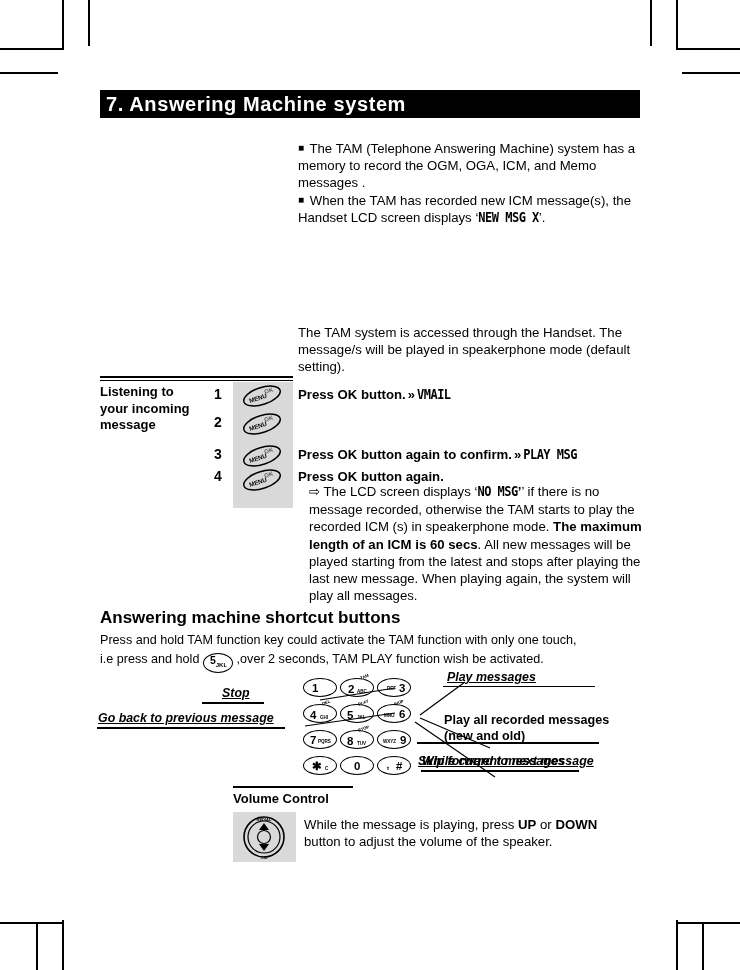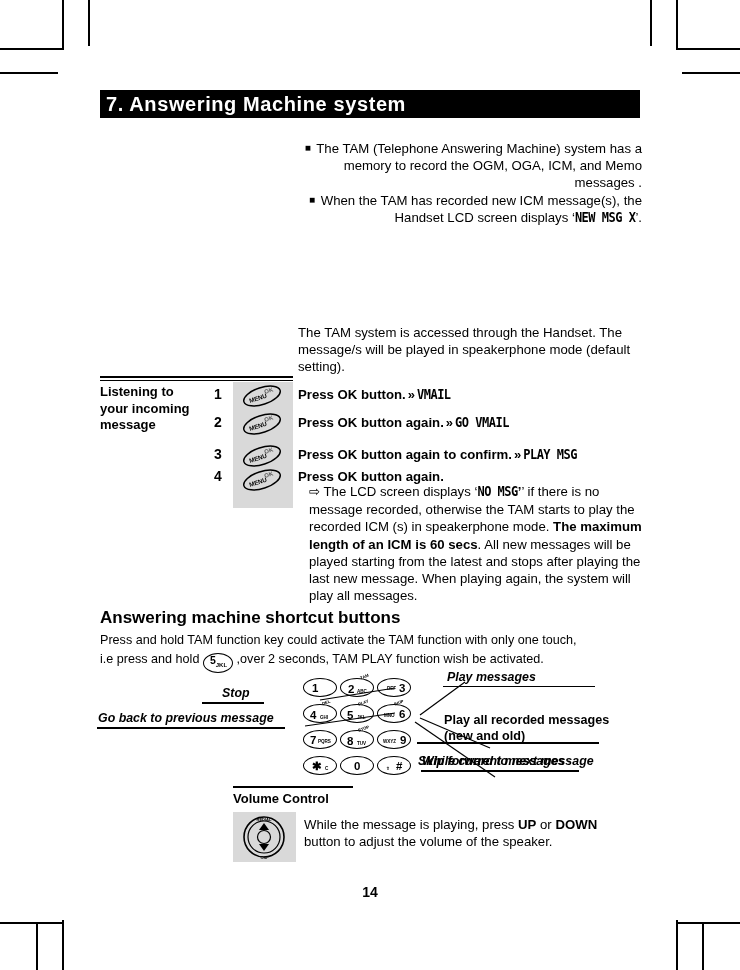--- a/index.html
+++ b/index.html
@@ -45,21 +45,21 @@
   }
 
   
   #intro {
     position: absolute;
     left: 298px; top: 139px;
     width: 344px;
     font-size: 13.2px;
     line-height: 17.2px;
   }
-  #intro p { margin: 0; text-align: right; }
+  #intro p { margin: 0; }
   .bsq { font-size: 10px; vertical-align: 1.5px; letter-spacing: 2px; }
   .lcd {
     font-family: "DejaVu Sans Mono", monospace;
     font-weight: bold;
     font-size: 12px;
     letter-spacing: -0.5px;
     transform: scaleY(1.12);
     display: inline-block;
   }
   b { font-weight: bold; }
@@ -194,20 +194,21 @@
     transform: rotate(-20deg);
   }
 
   
   .callout {
     position: absolute;
     font-size: 12.4px;
     font-weight: bold;
     font-style: italic;
     white-space: nowrap;
+    text-decoration: underline;
   }
   .callout-plain {
     position: absolute;
     font-size: 12.6px;
     line-height: 16px;
   }
   .rule { position: absolute; background: #000; height: 2px; }
   .leader { position: absolute; }
 
   
@@ -321,23 +322,20 @@
   <div class="okbtn" style="top:467px;">
     <svg viewBox="0 0 44 26" width="44" height="26">
       <ellipse cx="22" cy="13" rx="19" ry="8.5" fill="none" stroke="#000" stroke-width="1.5" transform="rotate(-18 22 13)"></ellipse>
       <text x="25" y="11" font-family="Liberation Sans, sans-serif" font-size="6" font-weight="bold" fill="#555" transform="rotate(-18 25 11)">OK</text>
       <text x="10" y="20" font-family="Liberation Sans, sans-serif" font-size="6.2" font-weight="bold" fill="#000" transform="rotate(-18 10 20)">MENU</text>
     </svg>
   </div>
 
   <div class="steptext" style="top:387px;">
     <span>Press OK button.</span><span class="guil">»</span><span class="lcd">VMAIL</span>
-  </div>
-  <div class="steptext" style="top:415px;">
-    <span>Press OK button again.</span><span class="guil">»</span><span class="lcd">GO VMAIL</span>
   </div>
   <div class="steptext" style="top:447px;">
     <span>Press OK button again to confirm.</span><span class="guil">»</span><span class="lcd">PLAY MSG</span>
   </div>
   <div class="steptext" style="top:469px;">
     <span>Press OK button again.</span>
   </div>
 
   <div id="step4-body">
     <span>⇨</span><span> The LCD screen displays ‘</span><b class="lcd">NO MSG</b><b>’</b><span>’ if there is no message recorded, otherwise the TAM starts to play the recorded ICM (s) in speakerphone mode. </span><b>The maximum length of an ICM is 60 secs</b><span>. All new messages will be played starting from the latest and stops after playing the last new message. When playing again, the system will play all messages.</span>
@@ -443,15 +441,14 @@
       <polygon points="31,11 26,18 36,18" fill="#000"></polygon>
       <polygon points="31,39 26,32 36,32" fill="#000"></polygon>
       <text x="31" y="9" text-anchor="middle" font-family="Liberation Sans, sans-serif" font-size="4" font-weight="bold" fill="#000">REDIAL</text>
       <text x="31" y="47" text-anchor="middle" font-family="Liberation Sans, sans-serif" font-size="4" font-weight="bold" fill="#000">CID</text>
     </svg>
   </div>
   <div id="vol-text">
     <span>While the message is playing, press </span><b>UP</b><span> or </span><b>DOWN</b><span> button to adjust the volume of the speaker.</span>
   </div>
 
-  <div id="pagenum">14</div>
 
 </div>
 
 </body></html>

